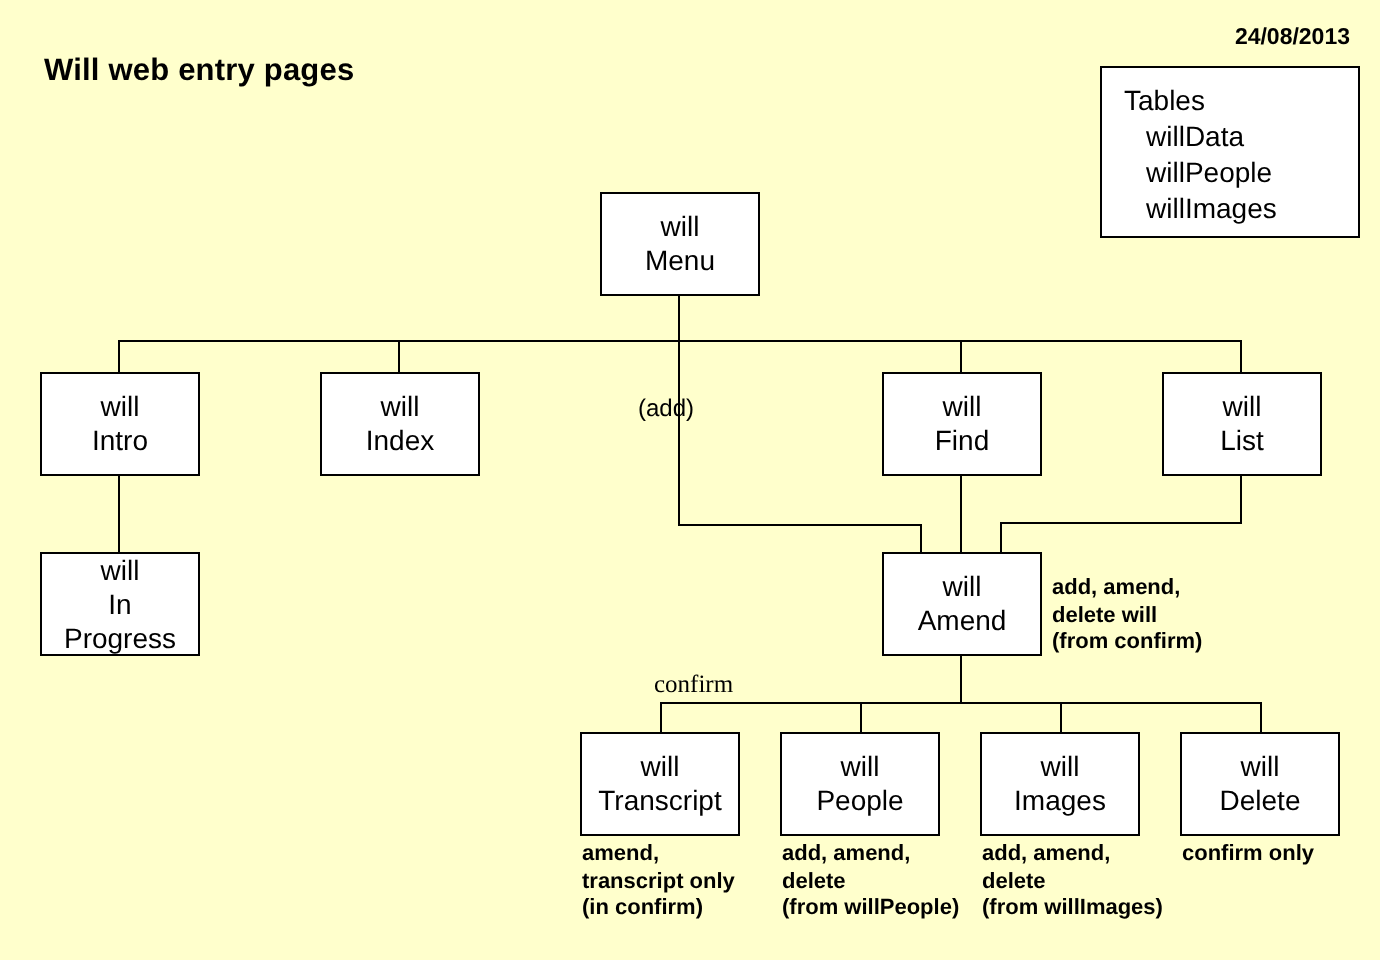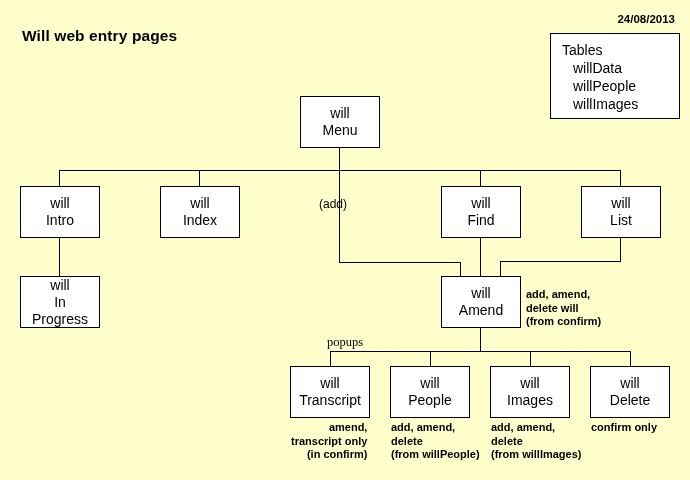--- a/index.html
+++ b/index.html
@@ -155,27 +155,27 @@
     <span>will</span>
     <span>Amend</span>
   </div>
 
   <div class="note" style="left:526px; top:288px;">
     <div>add, amend,</div>
     <div>delete will</div>
     <div>(from confirm)</div>
   </div>
 
-  <div class="serif-label" style="left:327px; top:335px;">popups</div>
+  <div class="serif-label" style="left:327px; top:335px;">confirm</div>
 
   <div class="box" style="left:290px; top:366px; width:80px; height:52px;">
     <span>will</span>
     <span>Transcript</span>
   </div>
-  <div class="note" style="left:291px; top:421px;text-align:right;">
+  <div class="note" style="left:291px; top:421px;">
     <div>amend,</div>
     <div>transcript only</div>
     <div>(in confirm)</div>
   </div>
 
   <div class="box" style="left:390px; top:366px; width:80px; height:52px;">
     <span>will</span>
     <span>People</span>
   </div>
   <div class="note" style="left:391px; top:421px;">

